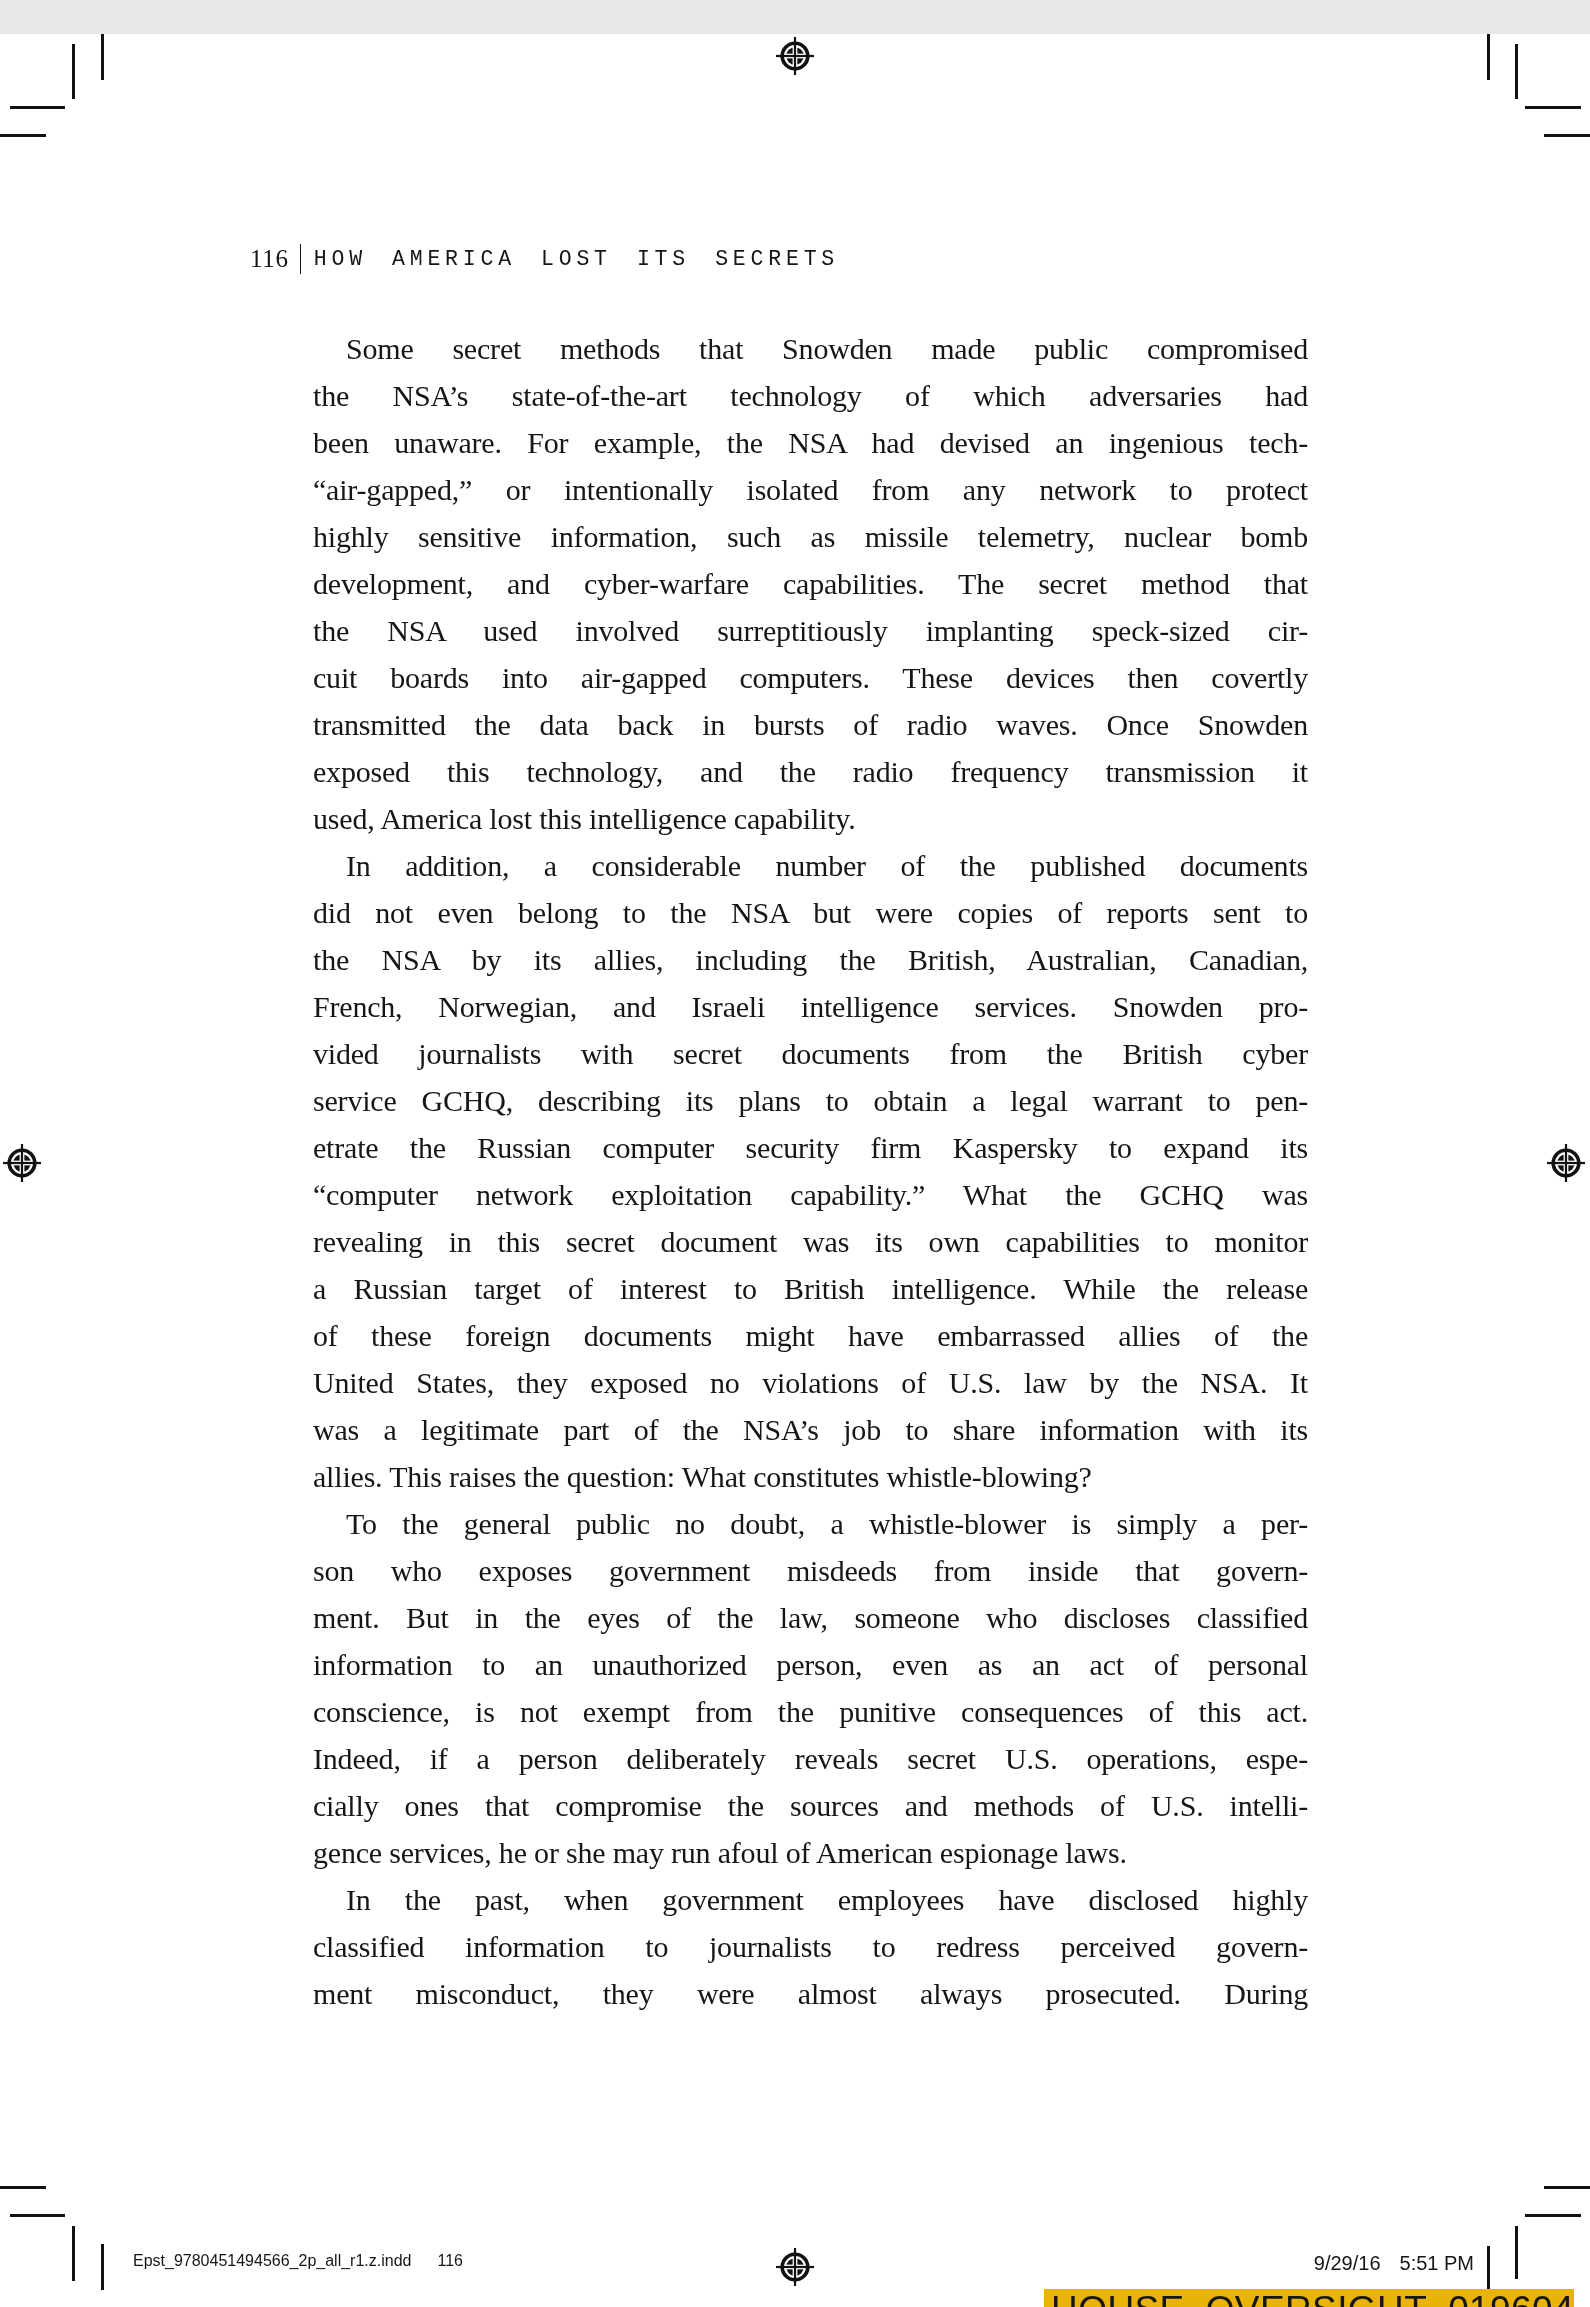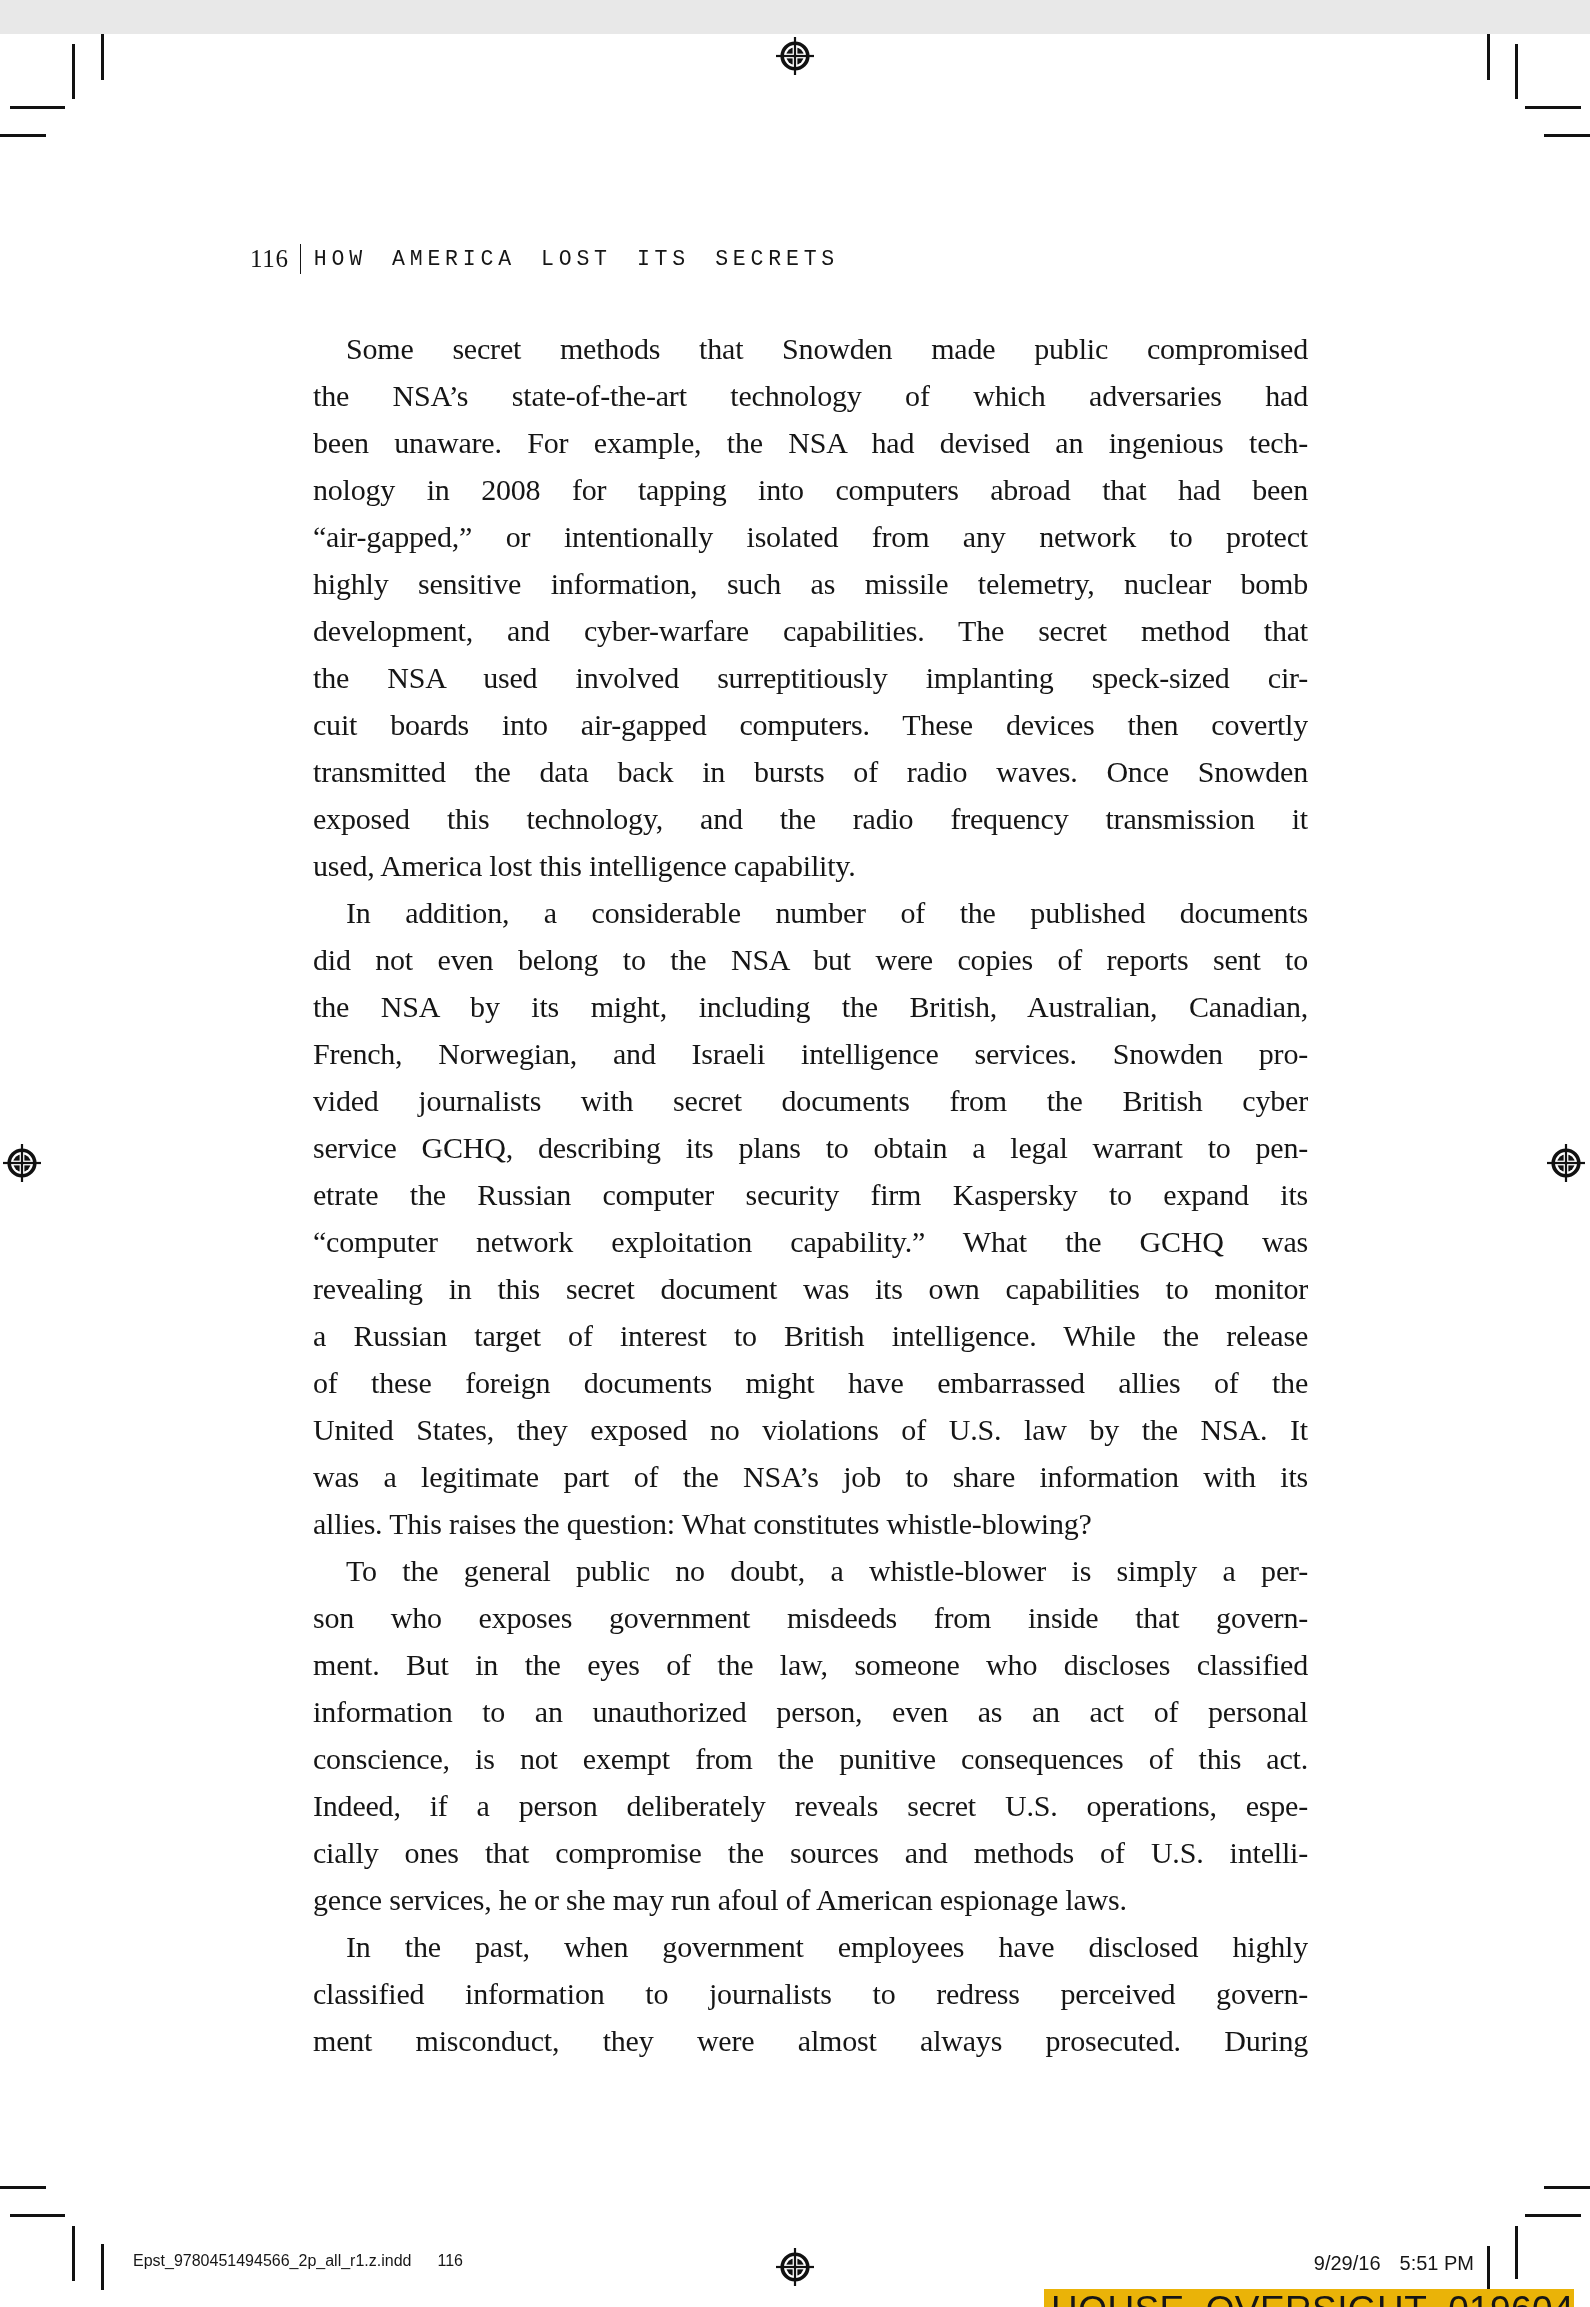--- a/index.html
+++ b/index.html
@@ -182,34 +182,33 @@
     <span class="pagenum">116</span>
     <span class="divider"></span>
     <span class="running-title">HOW AMERICA LOST ITS SECRETS</span>
   </div>
 
   <div class="body-text">
       <div>
         <div class="line first">Some secret methods that Snowden made public compromised</div>
         <div class="line">the NSA’s state-of-the-art technology of which adversaries had</div>
         <div class="line">been unaware. For example, the NSA had devised an ingenious tech-</div>
-        <div class="line">nology in 2008 for tapping into computers abroad that had been</div>
         <div class="line">“air-gapped,” or intentionally isolated from any network to protect</div>
         <div class="line">highly sensitive information, such as missile telemetry, nuclear bomb</div>
         <div class="line">development, and cyber-warfare capabilities. The secret method that</div>
         <div class="line">the NSA used involved surreptitiously implanting speck-sized cir-</div>
         <div class="line">cuit boards into air-gapped computers. These devices then covertly</div>
         <div class="line">transmitted the data back in bursts of radio waves. Once Snowden</div>
         <div class="line">exposed this technology, and the radio frequency transmission it</div>
         <div class="line last">used, America lost this intelligence capability.</div>
       </div>
       <div>
         <div class="line first">In addition, a considerable number of the published documents</div>
         <div class="line">did not even belong to the NSA but were copies of reports sent to</div>
-        <div class="line">the NSA by its might, including the British, Australian, Canadian,</div>
+        <div class="line">the NSA by its allies, including the British, Australian, Canadian,</div>
         <div class="line">French, Norwegian, and Israeli intelligence services. Snowden pro-</div>
         <div class="line">vided journalists with secret documents from the British cyber</div>
         <div class="line">service GCHQ, describing its plans to obtain a legal warrant to pen-</div>
         <div class="line">etrate the Russian computer security firm Kaspersky to expand its</div>
         <div class="line">“computer network exploitation capability.” What the GCHQ was</div>
         <div class="line">revealing in this secret document was its own capabilities to monitor</div>
         <div class="line">a Russian target of interest to British intelligence. While the release</div>
         <div class="line">of these foreign documents might have embarrassed allies of the</div>
         <div class="line">United States, they exposed no violations of U.S. law by the NSA. It</div>
         <div class="line">was a legitimate part of the NSA’s job to share information with its</div>

